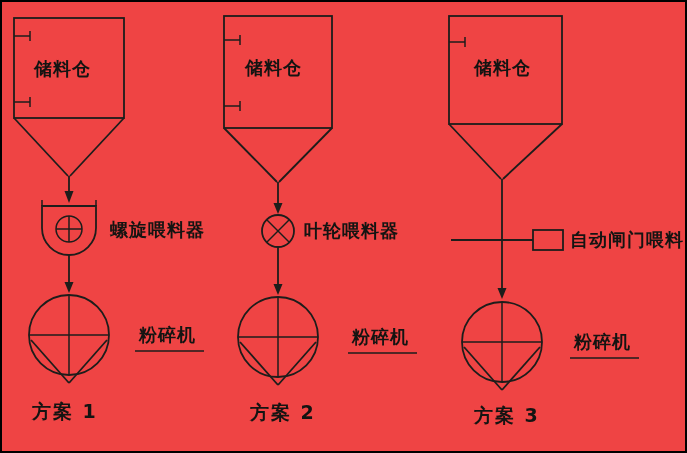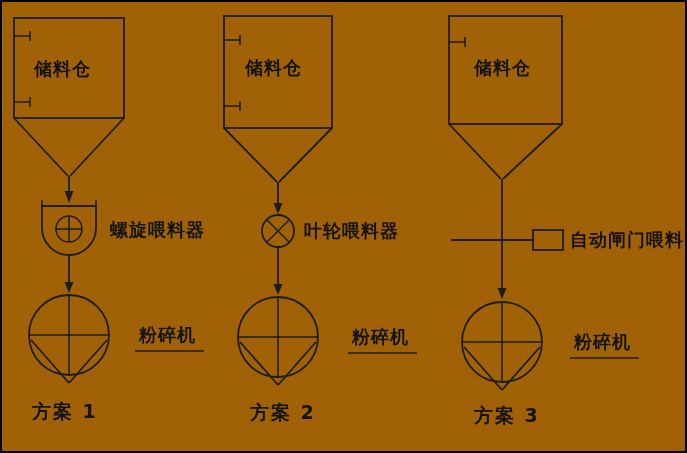--- a/index.html
+++ b/index.html
@@ -4,21 +4,21 @@
 <style>
   html, body {
     margin: 0;
     padding: 0;
     background: #e8e8e8;
     font-family: "DejaVu Sans", "Liberation Sans", sans-serif;
   }
   .page {
     width: 687px;
     height: 453px;
-    background: #a16207;
+    background: #ef4444;
     border: 2px solid #000000;
     box-sizing: border-box;
     position: relative;
     overflow: hidden;
   }
   svg { display: block; }
   .ln { stroke: #1d1d1b; stroke-width: 1.8; fill: none; stroke-linecap: butt; }
   .thin { stroke: #1d1d1b; stroke-width: 1.5; fill: none; }
   .arrowhead { fill: #1d1d1b; stroke: none; }
   .lbl {

